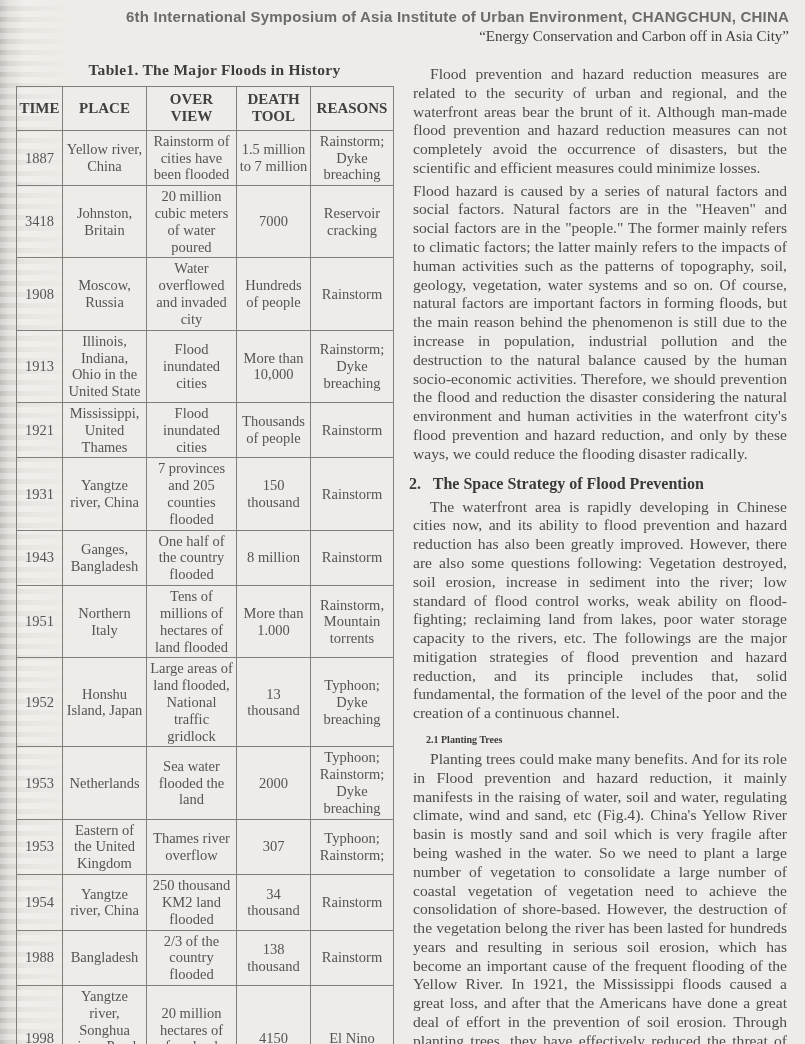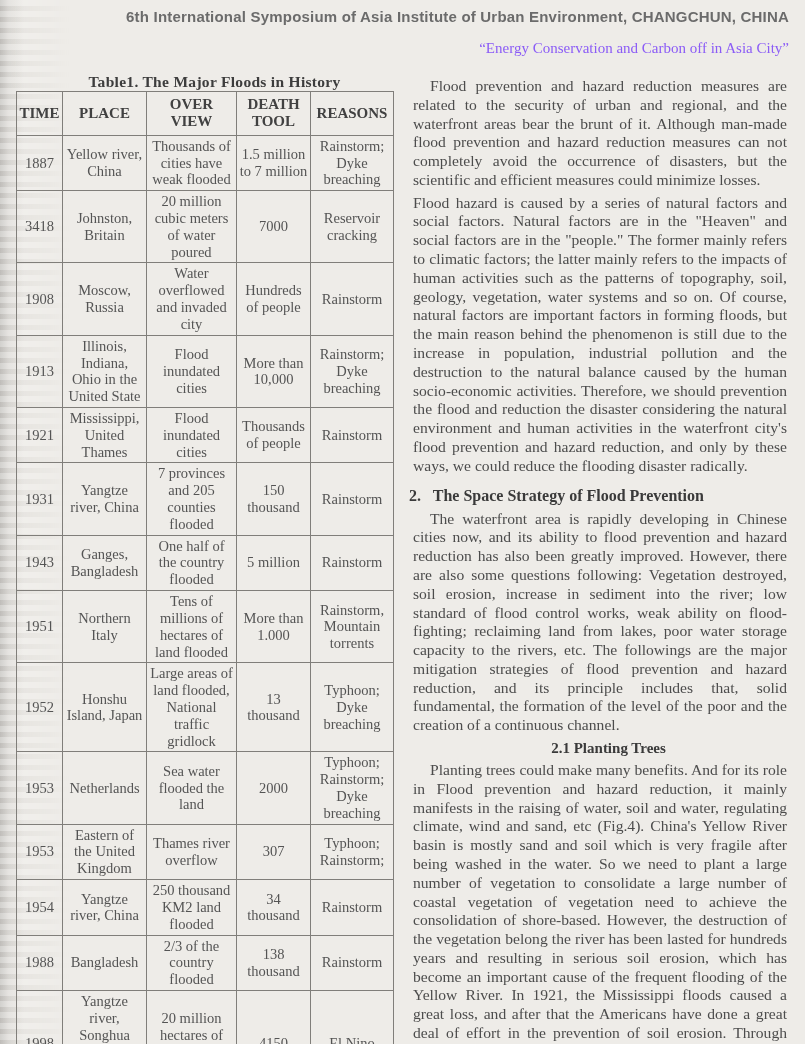--- a/index.html
+++ b/index.html
@@ -27,31 +27,31 @@
   }
   .page { position:absolute; inset:0; padding:8px 14px 0 16px; box-sizing:border-box;border-radius:30px; }
 
   header { margin-bottom:4px; }
   .hdr1 {
     font-family:"Liberation Sans", sans-serif;
     font-weight:bold; font-size:15px; letter-spacing:.2px;
     color:#6b6b6b; text-align:right; padding-right:2px;
   }
   .hdr2 {
-    font-size:15px; color:#8b5cf6; text-align:right; padding-right:2px;
-    margin-top:15px;
+    font-size:15px; color:#404040; text-align:right; padding-right:2px;
+    margin-top:3px;
   }
 
   .cols { display:flex; gap:16px; margin-top:16px; }
   .left-col { width:377px; flex:0 0 377px; }
   .right-col { flex:1; }
 
   .tbl-title {
     font-weight:bold; font-size:15.5px; color:#3d3d3d;
-    text-align:center; padding-left:20px; margin-bottom:0;
+    text-align:center; padding-left:20px; margin-bottom:7px;
     letter-spacing:.3px;
   }
   table.floods {
     border-collapse:collapse; width:377px; table-layout:fixed;
     font-size:14.5px; color:#545454; background:transparent;
   }
   table.floods th, table.floods td {
     border:1px solid #807e7a;
     text-align:center; vertical-align:middle;
     padding:2px 2px; line-height:1.16;
@@ -62,22 +62,22 @@
   }
 
   .right-col { font-size:15.6px; line-height:1.205; text-align:justify; color:#4c4c4c; }
   .right-col p { margin:4px; }
   .right-col p.indent { text-indent:17px; }
   .sec-h2 {
     font-weight:bold; font-size:16px; color:#3a3a3a;
     margin:11px 0 3px 0; text-align:left; white-space:pre-wrap;
   }
   .sec-h3 {
-    font-weight:bold; font-size:15px; color:#3a3a3a;
-    margin:4px 0 1px 0; text-indent:17px; text-align:center;
+    font-weight:bold; font-size:10px; color:#3a3a3a;
+    margin:11px 0 1px 0; text-indent:17px; text-align:left;
   }
 </style>
 </head>
 <body>
 
 <div class="scan-edge"></div>
 <div class="scan-streaks"></div>
 
 <div class="page">
   <header>
@@ -102,21 +102,21 @@
               <th>PLACE</th>
               <th>OVER VIEW</th>
               <th>DEATH TOOL</th>
               <th>REASONS</th>
             </tr>
           </thead>
         <tbody>
             <tr>
               <td>1887</td>
               <td>Yellow river, China</td>
-              <td>Thousands of cities have weak flooded</td>
+              <td>Rainstorm of cities have been flooded</td>
               <td>1.5 million to 7 million</td>
               <td>Rainstorm; Dyke breaching</td>
             </tr>
             <tr>
               <td>3418</td>
               <td>Johnston, Britain</td>
               <td>20 million cubic meters of water poured</td>
               <td>7000</td>
               <td>Reservoir cracking</td>
             </tr>
@@ -145,21 +145,21 @@
               <td>1931</td>
               <td>Yangtze river, China</td>
               <td>7 provinces and 205 counties flooded</td>
               <td>150 thousand</td>
               <td>Rainstorm</td>
             </tr>
             <tr>
               <td>1943</td>
               <td>Ganges, Bangladesh</td>
               <td>One half of the country flooded</td>
-              <td>5 million</td>
+              <td>8 million</td>
               <td>Rainstorm</td>
             </tr>
             <tr>
               <td>1951</td>
               <td>Northern Italy</td>
               <td>Tens of millions of hectares of land flooded</td>
               <td>More than 1.000</td>
               <td>Rainstorm, Mountain torrents</td>
             </tr>
             <tr>

